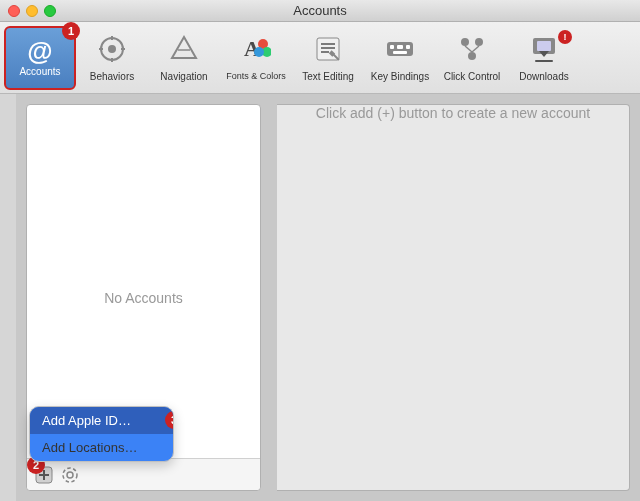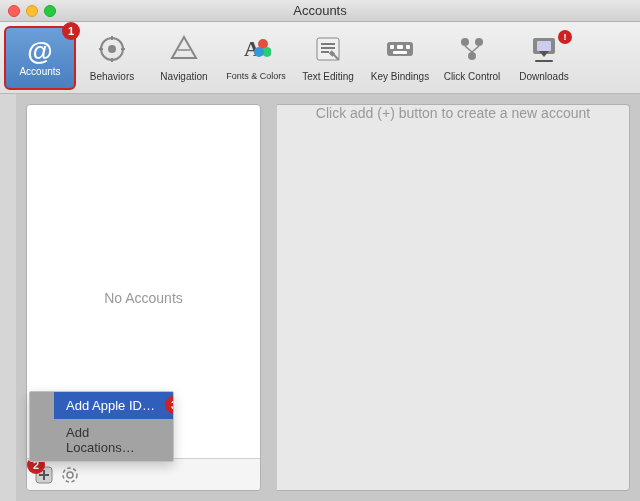--- a/index.html
+++ b/index.html
@@ -189,28 +189,27 @@
       align-items: center;
       justify-content: center;
       z-index: 20;
     }
 
     
     .dropdown-menu {
       position: absolute;
       bottom: 28px;
       left: 2px;
-      background: #a3a3a3;
+      background: #3b82f6;
       border: 1px solid #c0c0c0;
-      border-radius: 2px;
+      border-radius: 10px;
       box-shadow: 0 4px 12px rgba(0,0,0,0.2);
       width: 145px;
       z-index: 100;
       overflow: hidden;
-      padding-left: 24px;
     }
     .dropdown-item {
       padding: 6px 12px;
       font-size: 13px;
       cursor: pointer;
       color: #333;
     }
     .dropdown-item.highlighted {
       background: #2f5fbb;
       color: white;

